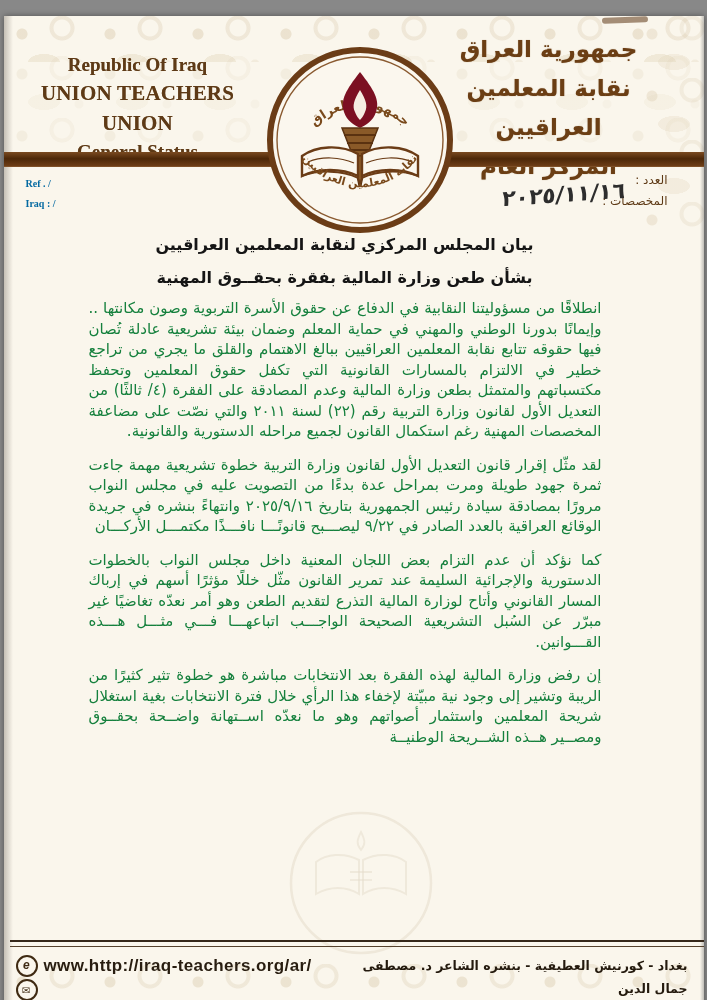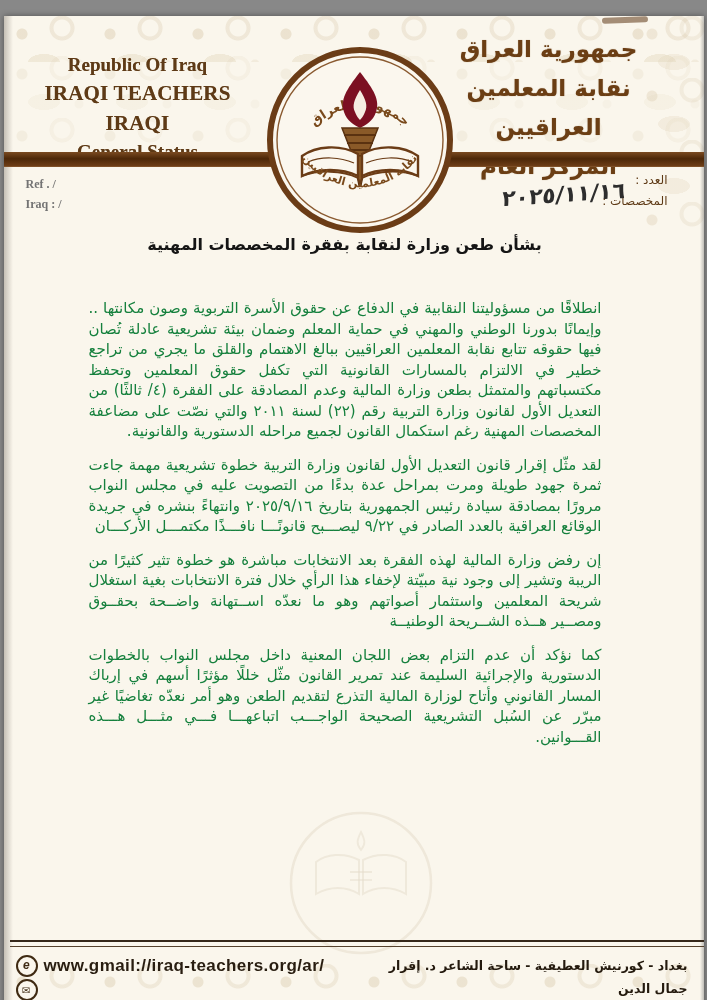--- a/index.html
+++ b/index.html
@@ -50,22 +50,22 @@
   .ar-block div{font-size:23px;line-height:39px;}
   .band{
     position:absolute;left:0;top:136px;width:707px;height:15px;
     background:linear-gradient(180deg,#7a4a20,#4c2708 45%,#6b3c16 90%,#8a5a30);
   }
   .logo-wrap{position:absolute;left:260px;top:28px;width:192px;height:192px;}
 
   
   .ref-block{
     position:absolute;left:22px;top:158px;
-    color:#737373;font-family:"Liberation Serif","DejaVu Serif",serif;
-    font-weight:bold;font-size:12px;line-height:20px;
+    color:#0369a1;font-family:"Liberation Serif","DejaVu Serif",serif;
+    font-weight:bold;font-size:10px;line-height:20px;
   }
   .issue-block{
     position:absolute;right:36px;top:154px;text-align:right;direction:rtl;
     color:#5e3a16;font-weight:normal;font-size:12px;line-height:21px;
   }
   .handwritten{
     position:absolute;right:78px;top:166px;
     font-size:22px;color:#2d2d2d;font-weight:bold;
     transform:rotate(-4deg) skewX(-8deg);
     letter-spacing:1px;direction:ltr;
@@ -113,21 +113,21 @@
   <div class="damask top"></div>
   <div class="damask header"></div>
   <div class="damask right"></div>
   <div class="damask bottom"></div>
   <div class="edge-left"></div>
   <div class="edge-right"></div>
   <div class="speck"></div>
 
   <div class="en-block">
     <div class="l1">Republic Of Iraq</div>
-    <div class="l2">IRAQI TEACHERS IRAQI</div>
+    <div class="l2">UNION TEACHERS UNION</div>
     <div class="l3">General Status</div>
   </div>
 
   <div class="ar-block">
     <div>جمهورية العراق</div>
     <div>نقابة المعلمين العراقيين</div>
     <div>المركز العام</div>
   </div>
 
   <div class="band"></div>
@@ -177,51 +177,52 @@
     <div>Iraq :     /</div>
   </div>
 
   <div class="issue-block">
     <div>العدد :</div>
     <div>المخصصات :</div>
   </div>
   <div class="handwritten">٢٠٢٥/١١/١٦</div>
 
   <div class="title-block">
-    <div>بشأن طعن وزارة لنقابة بفقرة المخصصات المهنية</div>
+    <div>بيان المجلس المركزي لنقابة المعلمين العراقيين</div>
+    <div>بشأن طعن وزارة المالية بفقرة بحقــوق المهنية</div>
   </div>
 
   <div class="body-block">
     <p>انطلاقًا من مسؤوليتنا النقابية في الدفاع عن حقوق الأسرة التربوية وصون مكانتها .. وإيمانًا بدورنا الوطني والمهني في حماية المعلم وضمان بيئة تشريعية عادلة تُصان فيها حقوقه تتابع نقابة المعلمين العراقيين ببالغ الاهتمام والقلق ما يجري من تراجع خطير في الالتزام بالمسارات القانونية التي تكفل حقوق المعلمين وتحفظ مكتسباتهم والمتمثل بطعن وزارة المالية وعدم المصادقة على الفقرة (٤/ ثالثًا) من التعديل الأول لقانون وزارة التربية رقم (٢٢) لسنة ٢٠١١ والتي نصّت على مضاعفة المخصصات المهنية رغم استكمال القانون لجميع مراحله الدستورية والقانونية.</p>
     <p>لقد مثّل إقرار قانون التعديل الأول لقانون وزارة التربية خطوة تشريعية مهمة جاءت ثمرة جهود طويلة ومرت بمراحل عدة بدءًا من التصويت عليه في مجلس النواب مرورًا بمصادقة سيادة رئيس الجمهورية بتاريخ ٢٠٢٥/٩/١٦ وانتهاءً بنشره في جريدة الوقائع العراقية بالعدد الصادر في ٩/٢٢ ليصـــبح قانونًـــا نافـــذًا مكتمـــل الأركـــان</p>
+    <p>كما نؤكد أن عدم التزام بعض اللجان المعنية داخل مجلس النواب بالخطوات الدستورية والإجرائية السليمة عند تمرير القانون مثّل خللًا مؤثرًا أسهم في إرباك المسار القانوني وأتاح لوزارة المالية التذرع لتقديم الطعن وهو أمر نعدّه تغاضيًا غير مبرّر عن السُبل التشريعية الصحيحة الواجـــب اتباعهـــا فـــي مثـــل هـــذه القـــوانين.</p>
     <p>إن رفض وزارة المالية لهذه الفقرة بعد الانتخابات مباشرة هو خطوة تثير كثيرًا من الريبة وتشير إلى وجود نية مبيّتة لإخفاء هذا الرأي خلال فترة الانتخابات بغية استغلال شريحة المعلمين واستثمار أصواتهم وهو ما نعدّه اســتهانة واضــحة بحقــوق ومصــير هــذه الشــريحة الوطنيــة</p>
-    <p>كما نؤكد أن عدم التزام بعض اللجان المعنية داخل مجلس النواب بالخطوات الدستورية والإجرائية السليمة عند تمرير القانون مثّل خللًا مؤثرًا أسهم في إرباك المسار القانوني وأتاح لوزارة المالية التذرع لتقديم الطعن وهو أمر نعدّه تغاضيًا غير مبرّر عن السُبل التشريعية الصحيحة الواجـــب اتباعهـــا فـــي مثـــل هـــذه القـــوانين.</p>
   </div>
 
   <div class="watermark">
     <svg viewBox="0 0 162 162" width="162" height="162">
       <circle cx="81" cy="81" r="70" fill="none" stroke="#cfc2aa" stroke-width="2.5" opacity=".55"></circle>
       <path d="M79,58 C64,50 46,52 36,60 L36,92 C50,84 66,84 79,92 Z" fill="none" stroke="#cfc2aa" stroke-width="2" opacity=".5"></path>
       <path d="M83,58 C98,50 116,52 126,60 L126,92 C112,84 96,84 83,92 Z" fill="none" stroke="#cfc2aa" stroke-width="2" opacity=".5"></path>
       <line x1="70" y1="70" x2="92" y2="70" stroke="#cfc2aa" stroke-width="2" opacity=".5"></line>
       <line x1="70" y1="78" x2="92" y2="78" stroke="#cfc2aa" stroke-width="2" opacity=".45"></line>
       <path d="M81,30 C77,38 76,42 81,48 C86,42 85,38 81,30 Z" fill="none" stroke="#cfc2aa" stroke-width="1.8" opacity=".5"></path>
     </svg>
   </div>
 
   <div class="footer-sep"></div>
 
   <div class="footer-left">
     <div class="row">
       <span class="ico">e</span>
-      <span>www.gmail://iraq-teachers.org/ar/</span>
+      <span>www.http://iraq-teachers.org/ar/</span>
     </div>
     <div class="row">
       <span class="ico" style="font-style:normal;font-size:10px;">✉</span>
     </div>
   </div>
 
   <div class="footer-right">
-    <div>بغداد - كورنيش العطيفية - ساحة الشاعر د. إقرار جمال الدين</div>
+    <div>بغداد - كورنيش العطيفية - بنشره الشاعر د. مصطفى جمال الدين</div>
     <div>قرب المديرية العامة لتربية بغداد الكرخ / ١ - م / ٢٠٦ - ز / ١٥ - مبنى ٤٢</div>
   </div>
 
 </div>
 
 </body></html>

